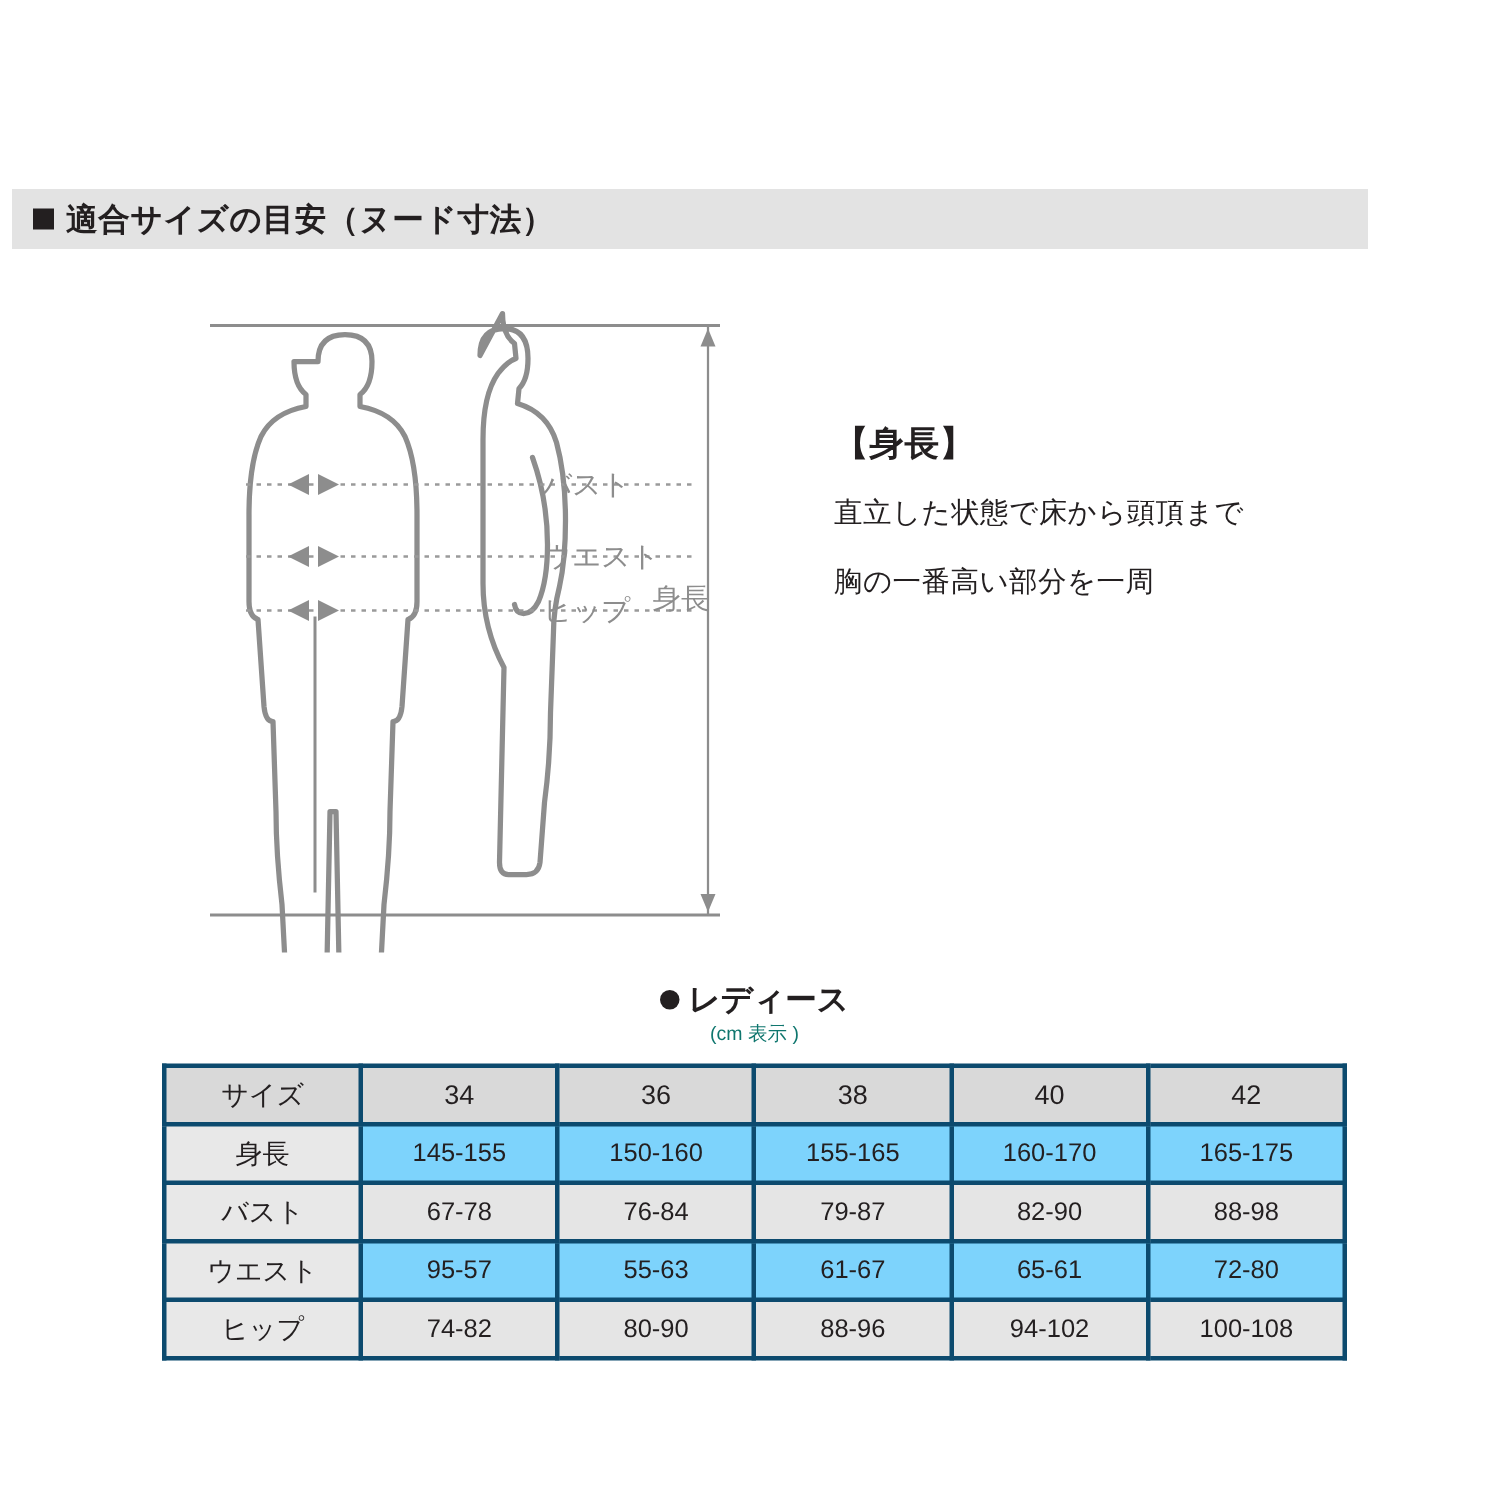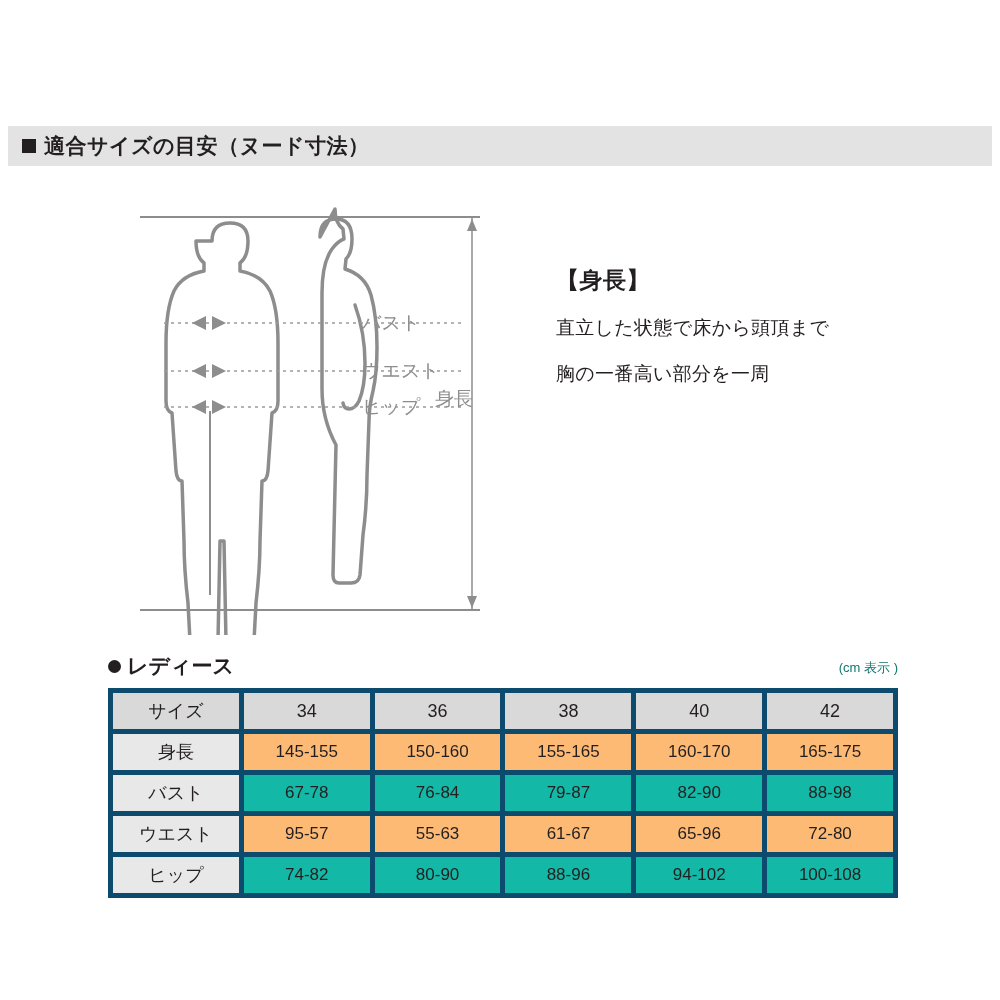--- a/index.html
+++ b/index.html
@@ -14,21 +14,21 @@
     color: #231f20;
     position: relative;
     overflow: hidden;
   }
 
   
   .header-bar {
     position: absolute;
     left: 8px;
     top: 126px;
-    width: 984px;
+    width: 904px;
     height: 40px;
     background: #e3e3e3;
     display: flex;
     align-items: center;
   }
   .header-square {
     width: 14px;
     height: 14px;
     background: #231f20;
     margin-left: 14px;
@@ -51,21 +51,21 @@
     height: 440px;
   }
   .figure-area svg {
     display: block;
   }
 
   
   .defs {
     position: absolute;
     left: 556px;
-    top: 265px;
+    top: 280px;
     width: 430px;
   }
   .def-block {
     margin-bottom: 18px;
   }
   .def-term {
     font-size: 23px;
     font-weight: bold;
     color: #231f20;
     letter-spacing: 0.5px;
@@ -81,23 +81,24 @@
 
   
   .table-section {
     position: absolute;
     left: 108px;
     top: 652px;
     width: 790px;
   }
   .table-heading-row {
     display: flex;
-    align-items: flex-end;
+    align-items: center;
     justify-content: space-between;
     margin-bottom: 8px;
+    flex-direction: column;
   }
   .table-heading {
     font-size: 21px;
     font-weight: bold;
     color: #231f20;
     display: flex;
     align-items: center;
   }
   .bullet-dot {
     width: 13px;
@@ -113,43 +114,43 @@
     padding-bottom: 3px;
   }
 
   table.size-table {
     border-collapse: collapse;
     width: 790px;
     table-layout: fixed;
   }
   table.size-table th,
   table.size-table td {
-    border: 5px solid #0c4a6e;
+    border: 3px solid #0c4a6e;
     text-align: center;
     font-size: 17px;
     color: #231f20;
     height: 36px;
     padding: 0;
   }
   table.size-table thead th {
     background: #d9d9d9;
     font-weight: normal;
     font-size: 18px;
   }
   table.size-table tbody th {
     background: #e8e8e8;
     font-weight: normal;
     font-size: 18px;
     width: 128px;
   }
   table.size-table tbody td {
-    background: #fdba74;
+    background: #7dd3fc;
   }
   table.size-table tbody tr.alt td {
-    background: #14b8a6;
+    background: #e5e5e5;
   }
 </style>
 </head>
 <body>
 
 <div class="header-bar">
   <span class="header-square"></span>
   <span class="header-title">適合サイズの目安（ヌード寸法）</span>
 </div>
 
@@ -245,21 +246,21 @@
         <td>76-84</td>
         <td>79-87</td>
         <td>82-90</td>
         <td>88-98</td>
       </tr>
       <tr>
         <th>ウエスト</th>
         <td>95-57</td>
         <td>55-63</td>
         <td>61-67</td>
-        <td>65-96</td>
+        <td>65-61</td>
         <td>72-80</td>
       </tr>
       <tr class="alt">
         <th>ヒップ</th>
         <td>74-82</td>
         <td>80-90</td>
         <td>88-96</td>
         <td>94-102</td>
         <td>100-108</td>
       </tr>

